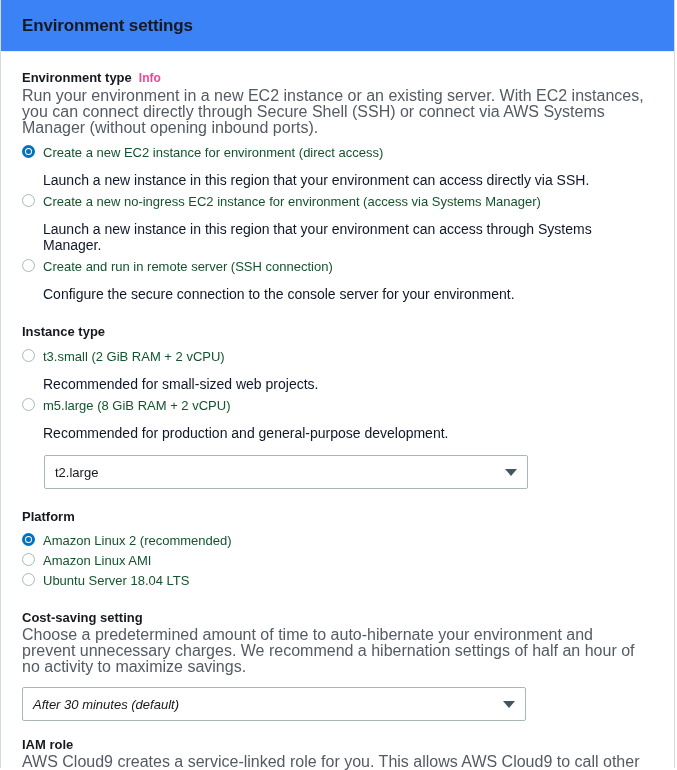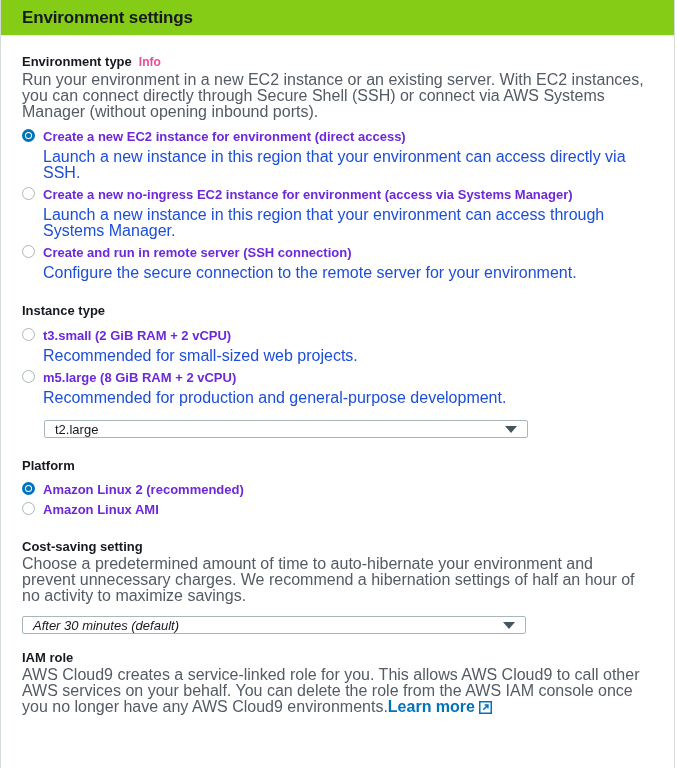--- a/index.html
+++ b/index.html
@@ -20,23 +20,23 @@
     width: 675px;
     height: 768px;
     box-sizing: border-box;
     border: 1px solid #d5dbdb;
     border-top: none;
     border-bottom: none;
     background: #ffffff;
   }
 
   .panel-header {
-    height: 36px;
+    height: 52px;
     box-sizing: border-box;
-    background: #84cc16;
+    background: #3b82f6;
     border-bottom: 1px solid #eaeded;
     display: flex;
     align-items: center;
     padding: 0 21px;
   }
   .panel-title {
     font-size: 17px;
     font-weight: bold;
     letter-spacing: -0.15px;
     color: #16191f;
@@ -107,37 +107,37 @@
     width: 5px;
     height: 5px;
     margin: -2.5px 0 0 -2.5px;
     border-radius: 50%;
     background: #0073bb;
   }
 
   .radio-texts { flex: 1 1 auto; min-width: 0; }
   .radio-label {
     font-size: 13px;
-    font-weight: bold;
-    color: #6d28d9;
+    font-weight: normal;
+    color: #14532d;
     line-height: 16px;
   }
   .radio-desc {
-    font-size: 16px;
-    color: #1d4ed8;
+    font-size: 14px;
+    color: #0f172a;
     line-height: 16px;
-    margin-top: 4px;
+    margin-top: 11px;
   }
 
   
   .select-wrap { margin-top: 12px; }
   .select {
     position: relative;
     box-sizing: border-box;
-    height: 18px;
+    height: 34px;
     border: 1px solid #aab7b8;
     border-radius: 2px;
     background: #ffffff;
     display: flex;
     align-items: center;
     padding: 0 28px 0 10px;
     font-size: 13px;
     color: #16191f;
     cursor: pointer;
   }
@@ -201,21 +201,21 @@
           <span class="radio"></span>
           <span class="radio-texts">
             <span class="radio-label">Create a new no-ingress EC2 instance for environment (access via Systems Manager)</span>
             <span class="radio-desc" style="display:block">Launch a new instance in this region that your environment can access through Systems Manager.</span>
           </span>
         </div>
         <div class="radio-row">
           <span class="radio"></span>
           <span class="radio-texts">
             <span class="radio-label">Create and run in remote server (SSH connection)</span>
-            <span class="radio-desc" style="display:block">Configure the secure connection to the remote server for your environment.</span>
+            <span class="radio-desc" style="display:block">Configure the secure connection to the console server for your environment.</span>
           </span>
         </div>
       </div>
     </div>
 
     <div class="sp-19"></div>
 
     <div class="section">
       <div class="field-label">
         <span>Instance type</span>
@@ -257,20 +257,26 @@
         <div class="radio-row tight">
           <span class="radio checked"></span>
           <span class="radio-texts">
             <span class="radio-label">Amazon Linux 2 (recommended)</span>
           </span>
         </div>
         <div class="radio-row tight">
           <span class="radio"></span>
           <span class="radio-texts">
             <span class="radio-label">Amazon Linux AMI</span>
+          </span>
+        </div>
+        <div class="radio-row tight">
+          <span class="radio"></span>
+          <span class="radio-texts">
+            <span class="radio-label">Ubuntu Server 18.04 LTS</span>
           </span>
         </div>
       </div>
     </div>
 
     <div class="sp-19"></div>
 
     <div class="section">
       <div class="field-label">
         <span>Cost-saving setting</span>

